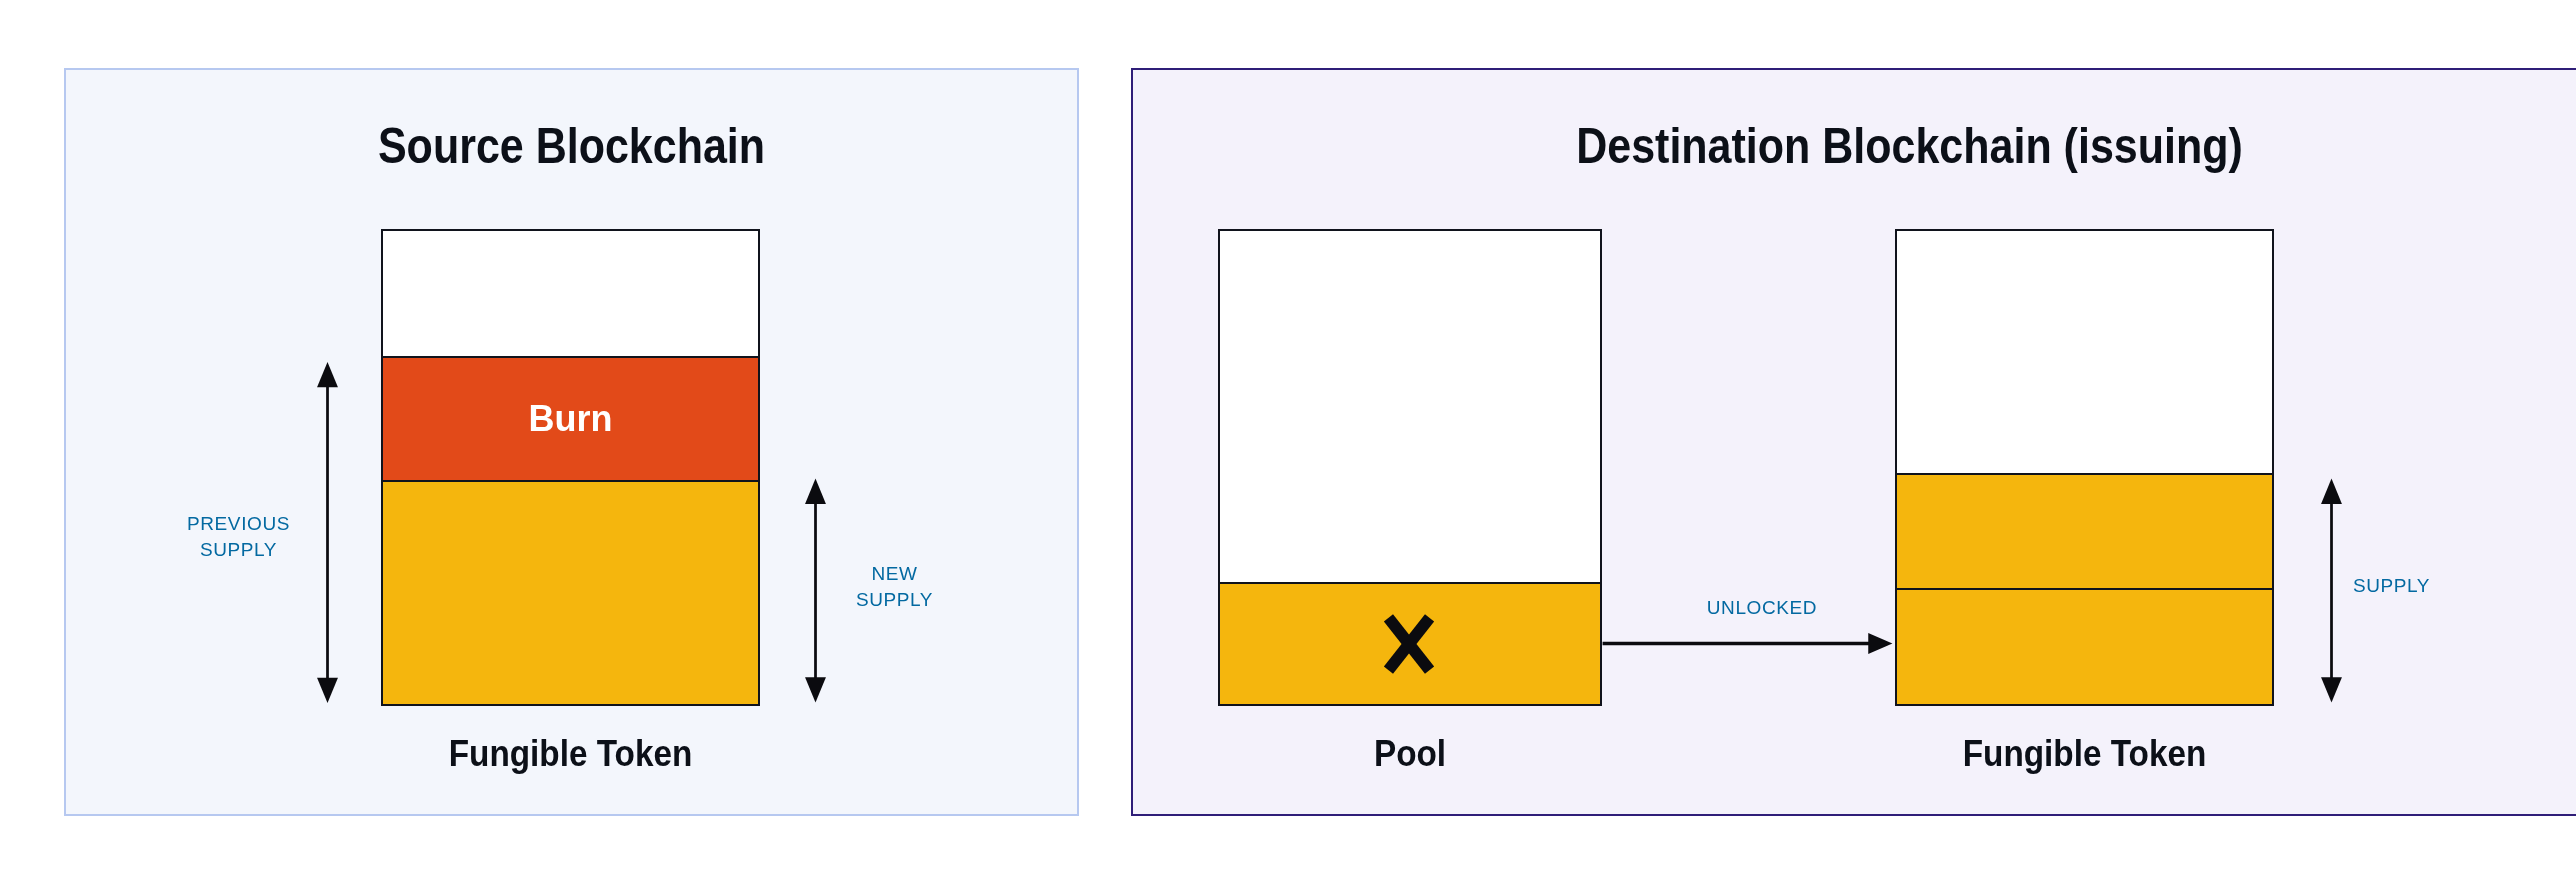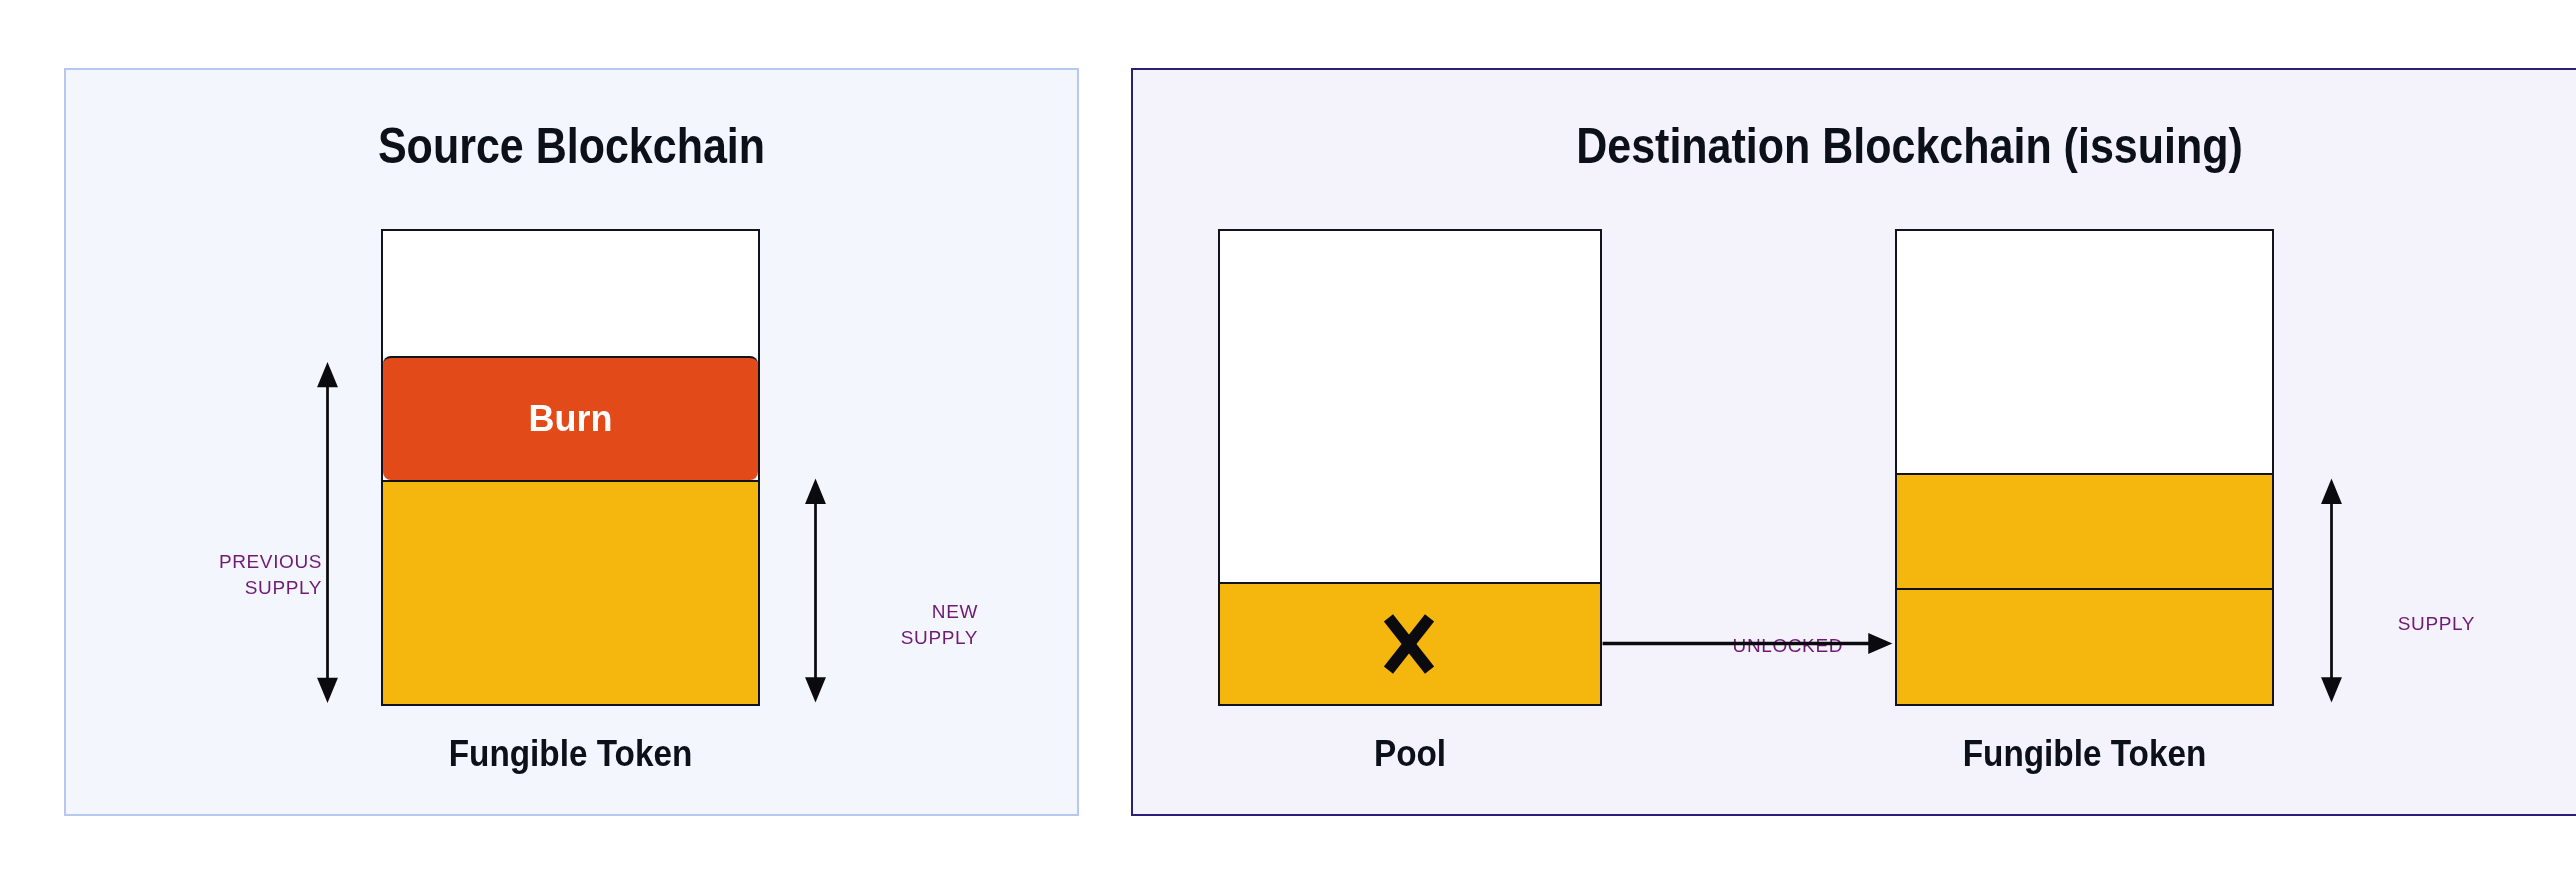--- a/index.html
+++ b/index.html
@@ -49,41 +49,41 @@
     letter-spacing:0px;
   }
   .bar-caption {
     position:absolute; top:663px; text-align:center;
     font-size:37px; line-height:42px; font-weight:700;
     color:var(--text-dark,#0c1018);
     transform:scaleX(0.9); transform-origin:50% 50%;
     white-space:nowrap;
   }
   .small-label {
-    position:absolute; text-align:right;
+    position:absolute; text-align:center;
     font-size:19px; line-height:26px; font-weight:400;
-    letter-spacing:0.6px; color:#701a75;margin-top:38px;
+    letter-spacing:0.6px; color:#0369a1;
   }
   .small-label span { display:block; }
   .arrow { position:absolute; color:var(--arrow-color,#0b0b0f); }
   .arrow svg { display:block; }
   .xmark { position:absolute; color:var(--arrow-color,#0b0b0f); }
 </style>
 </head>
 <body>
 
 <div class="canvas">
 
   <div class="panel panel--source">
 
     <div class="panel-title">Source Blockchain</div>
 
     <div class="bar" style="left:315px; width:379px;">
       <div class="seg seg--white" style="height:128px;"></div>
-      <div class="seg seg--burn" style="height:128px;border-radius:8px;">
+      <div class="seg seg--burn" style="height:128px;">
         <span class="burn-text">Burn</span>
       </div>
       <div class="seg seg--token" style="height:230px;"></div>
     </div>
 
     <div class="bar-caption" style="left:315px; width:379px;">Fungible Token</div>
 
     <div class="arrow" style="left:245px; top:289px;">
       <svg width="33" height="347" viewBox="0 0 60 624">
         <line x1="30" y1="44" x2="30" y2="580" stroke="currentColor" stroke-width="5"></line>
@@ -120,21 +120,21 @@
 
     <div class="xmark" style="left:246px; top:544px;">
       <svg width="60" height="60" viewBox="0 0 108 108">
         <line x1="17" y1="7" x2="91" y2="101" stroke="currentColor" stroke-width="21"></line>
         <line x1="91" y1="7" x2="17" y2="101" stroke="currentColor" stroke-width="21"></line>
       </svg>
     </div>
 
     <div class="bar-caption" style="left:85px; width:384px;">Pool</div>
 
-    <div class="small-label" style="left:510px; top:525px; width:200px;">
+    <div class="small-label" style="left:529px; top:525px; width:200px;">
       <span>UNLOCKED</span>
     </div>
     <div class="arrow" style="left:468px; top:557px;">
       <svg width="293" height="33" viewBox="0 0 527 60">
         <line x1="0" y1="30" x2="488" y2="30" stroke="currentColor" stroke-width="6"></line>
         <polygon points="527,30 483,11 483,49" fill="currentColor"></polygon>
       </svg>
     </div>
 
     <div class="bar" style="left:762px; width:379px;">

